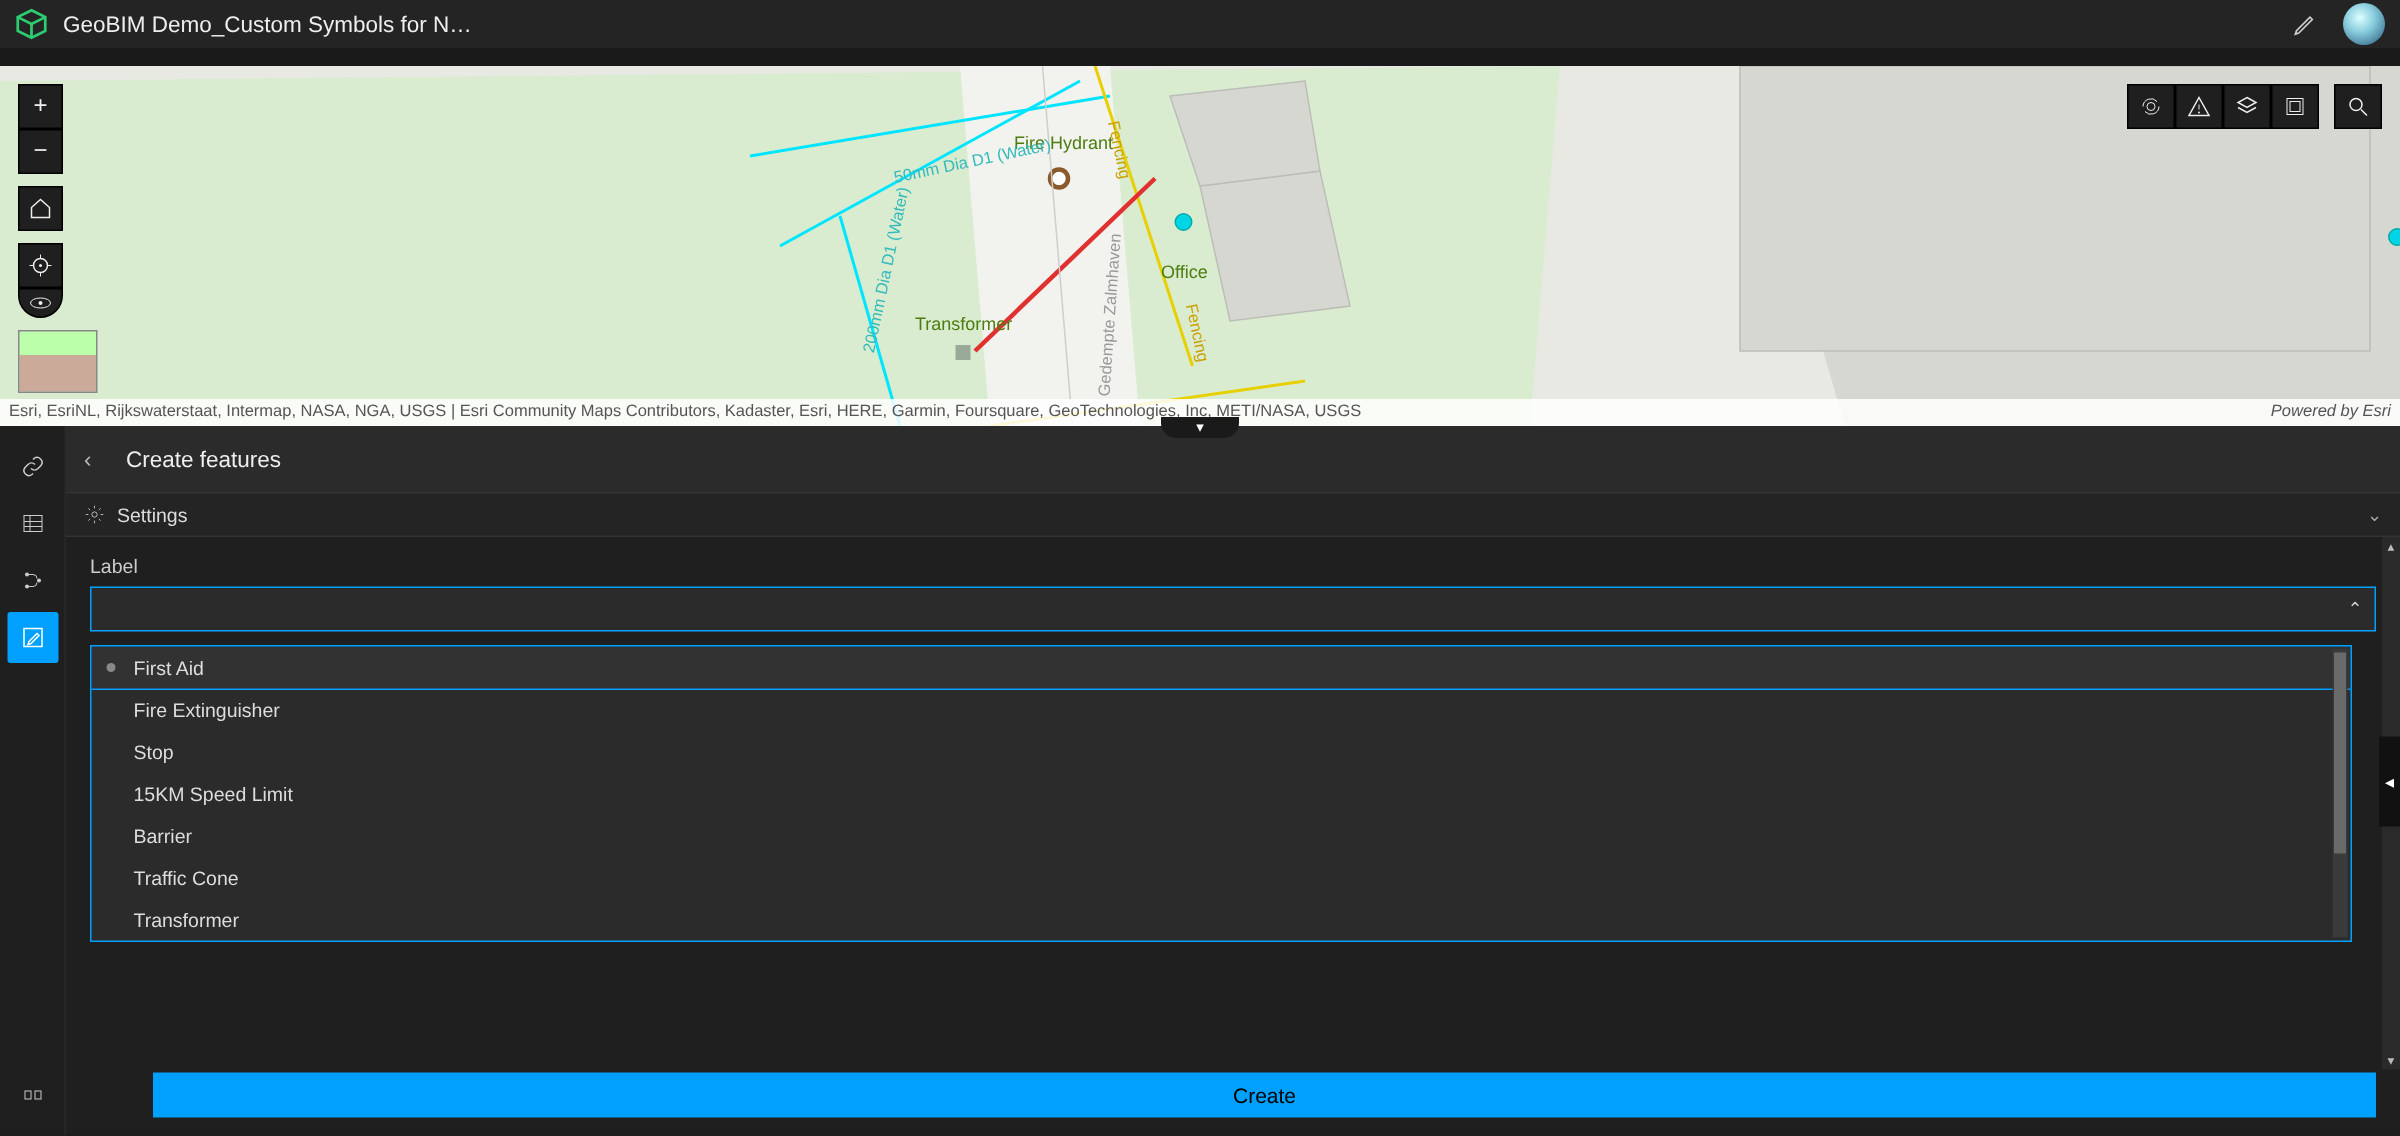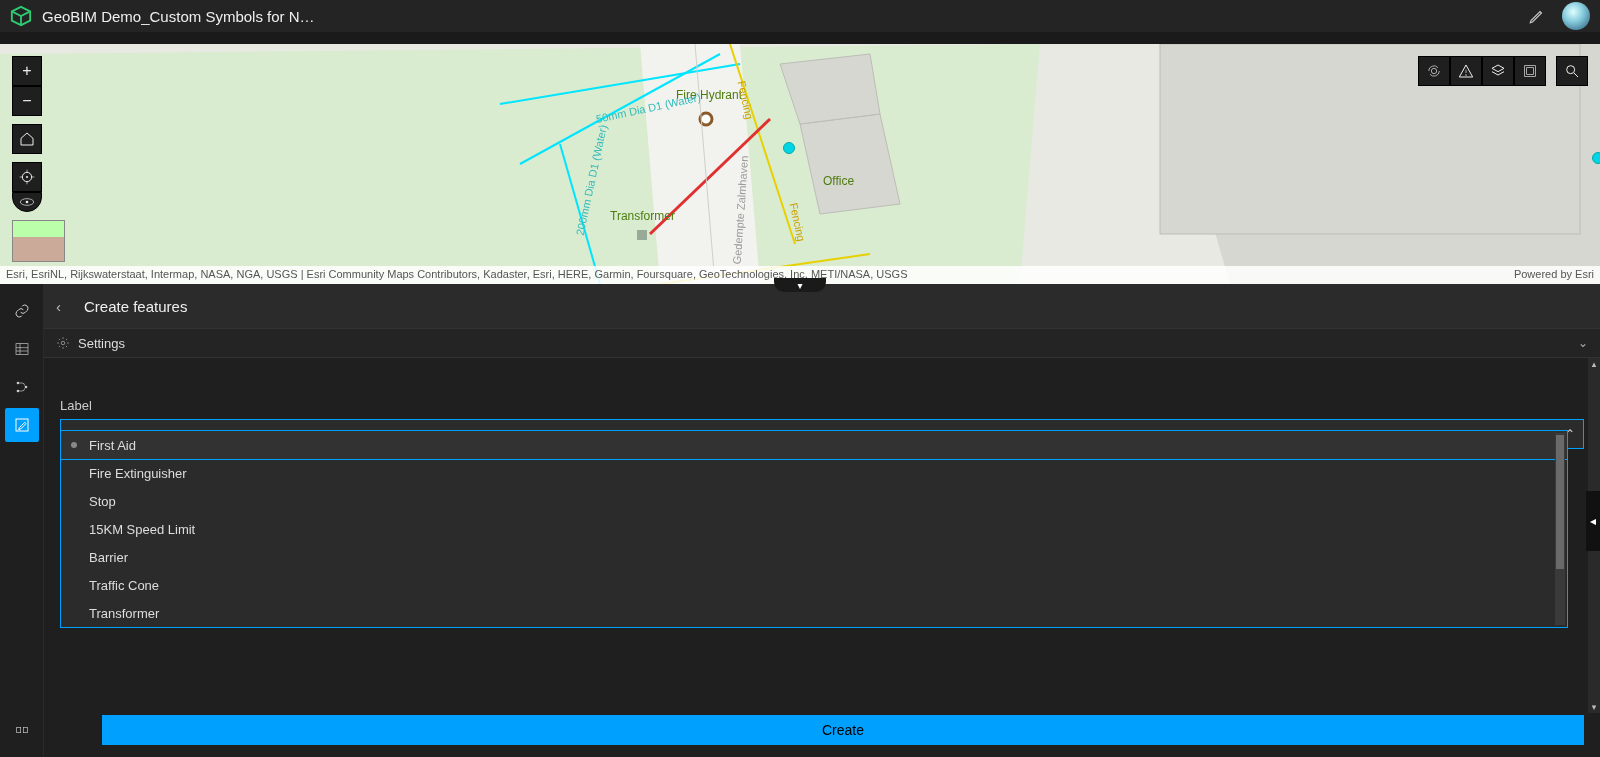--- a/index.html
+++ b/index.html
@@ -26,21 +26,21 @@
   .map-tools-l .gap { height: 8px; }
   .map-tools-l .thumb { width: 53px; height: 42px; margin-top: 8px; margin-left: 0; background: linear-gradient(#bfa 0 40%, #ca9 40% 100%); border: 1px solid #888; }
 
   
   .map-tools-r { position: absolute; top: 12px; right: 12px; display: flex; gap: 10px; }
   .map-tools-r .group { display: flex; background: #1f1f1f; }
   .map-tools-r .btn { width: 32px; height: 30px; background: #1f1f1f; color: #eee; display: flex; align-items: center; justify-content: center; border: 1px solid #000; }
 
   
   .attrib { position: absolute; bottom: 0; left: 0; right: 0; height: 18px; background: rgba(255,255,255,.85); font-size: 11px; color: #555; padding: 2px 6px; display: flex; text-align: right; }
-  .attrib .pwr { margin-left: auto; }
+  .attrib .pwr { margin-left: auto; font-style: italic; }
 
   
   .collapse-tab { position: absolute; top: 278px; left: 50%; transform: translateX(-50%); width: 52px; height: 14px; background: #1a1a1a; border-radius: 0 0 10px 10px; color: #fff; display: flex; align-items: center; justify-content: center; font-size: 10px; z-index: 5; }
 
   
   .panel { position: absolute; top: 284px; left: 0; right: 0; bottom: 0; background: #1f1f1f; display: flex; }
 
   .vtabs { width: 44px; background: #1f1f1f; display: flex; flex-direction: column; align-items: center; padding-top: 10px; gap: 4px; border-right: 1px solid #2a2a2a; }
   .vtabs .vtab { width: 34px; height: 34px; display: flex; align-items: center; justify-content: center; color: #ccc; border-radius: 2px; }
   .vtabs .vtab.active { background: #00a0ff; color: #fff; }
@@ -49,21 +49,21 @@
   .panel-body { flex: 1; display: flex; flex-direction: column; position: relative; }
 
   .cf-header { height: 44px; background: #2b2b2b; display: flex; align-items: center; padding: 0 12px; font-size: 15px; color: #eee; }
   .cf-header .back { width: 20px; color: #bbb; margin-right: 8px; }
 
   .settings-row { height: 30px; background: #242424; display: flex; align-items: center; padding: 0 12px; font-size: 13px; color: #ddd; border-top: 1px solid #333; border-bottom: 1px solid #333; }
   .settings-row .gear { margin-right: 8px; width: 14px; height: 14px; }
   .settings-row .chev { margin-left: auto; color: #aaa; font-size: 12px; }
 
   .form-area { padding: 12px 16px 0 16px; }
-  .form-area .field-label { font-size: 13px; color: #ccc; margin-bottom: 6px; margin-top: 28px; }
+  .form-area .field-label { font-size: 13px; color: #ccc; margin-bottom: 6px; }
   .combo { position: relative; height: 30px; border: 1px solid #00a0ff; background: #2b2b2b; display: flex; align-items: center; padding: 0 8px; }
   .combo .caret { margin-left: auto; color: #ccc; font-size: 12px; }
 
   .dropdown { position: absolute; left: 16px; right: 32px; top: 72px; background: #2b2b2b; border: 1px solid #00a0ff; max-height: 260px; overflow: hidden; }
   .dropdown .opt { height: 28px; display: flex; align-items: center; padding: 0 28px; font-size: 13px; color: #ddd; }
   .dropdown .opt.sel { outline: 1px solid #00a0ff; background:#323232;}
   .dropdown .opt .dot { position: absolute; left: 10px; width: 6px; height: 6px; background: #888; border-radius: 50%; display:none;}
   .dropdown .opt.sel .dot { display:block; }
   .dropdown .scrollbar { position: absolute; right: 2px; top: 2px; bottom: 2px; width: 10px; background: #3a3a3a; }
   .dropdown .scrollbar .thumb { position: absolute; left:1px; right:1px; top:2px; height: 70%; background: #6a6a6a; }
@@ -119,21 +119,21 @@
 
     <circle cx="706" cy="75" r="6" fill="#fff" stroke="#8a5a2b" stroke-width="3"></circle>
 
     <rect x="637" y="186" width="10" height="10" fill="#9a9"></rect>
 
     <line x1="695" y1="0" x2="715" y2="240" stroke="#cfcfca" stroke-width="1"></line>
   </svg>
 
   <div class="mlbl" style="left:676px;top:44px">Fire Hydrant</div>
   <div class="mlbl" style="left:610px;top:165px">Transformer</div>
-  <div class="mlbl" style="left:823px;top:130px">Office</div>
+  <div class="mlbl" style="left:774px;top:130px">Office</div>
   <div class="mlbl sm" style="left:595px;top:58px;transform:rotate(-12deg);color:#3bb;">50mm Dia D1 (Water)</div>
   <div class="mlbl sm" style="left:535px;top:130px;transform:rotate(-78deg);color:#3bb;">200mm Dia D1 (Water)</div>
   <div class="mlbl sm" style="left:686px;top:160px;transform:rotate(-86deg);color:#999;">Gedempte Zalmhaven</div>
   <div class="mlbl sm" style="left:726px;top:50px;transform:rotate(78deg);color:#cca000;">Fencing</div>
   <div class="mlbl sm" style="left:778px;top:172px;transform:rotate(78deg);color:#cca000;">Fencing</div>
   <div class="cyan-dot" style="left:783px;top:98px"></div>
   <div class="cyan-dot" style="left:1592px;top:108px"></div>
 
   <div class="map-tools-l">
     <div class="btn">+</div>

